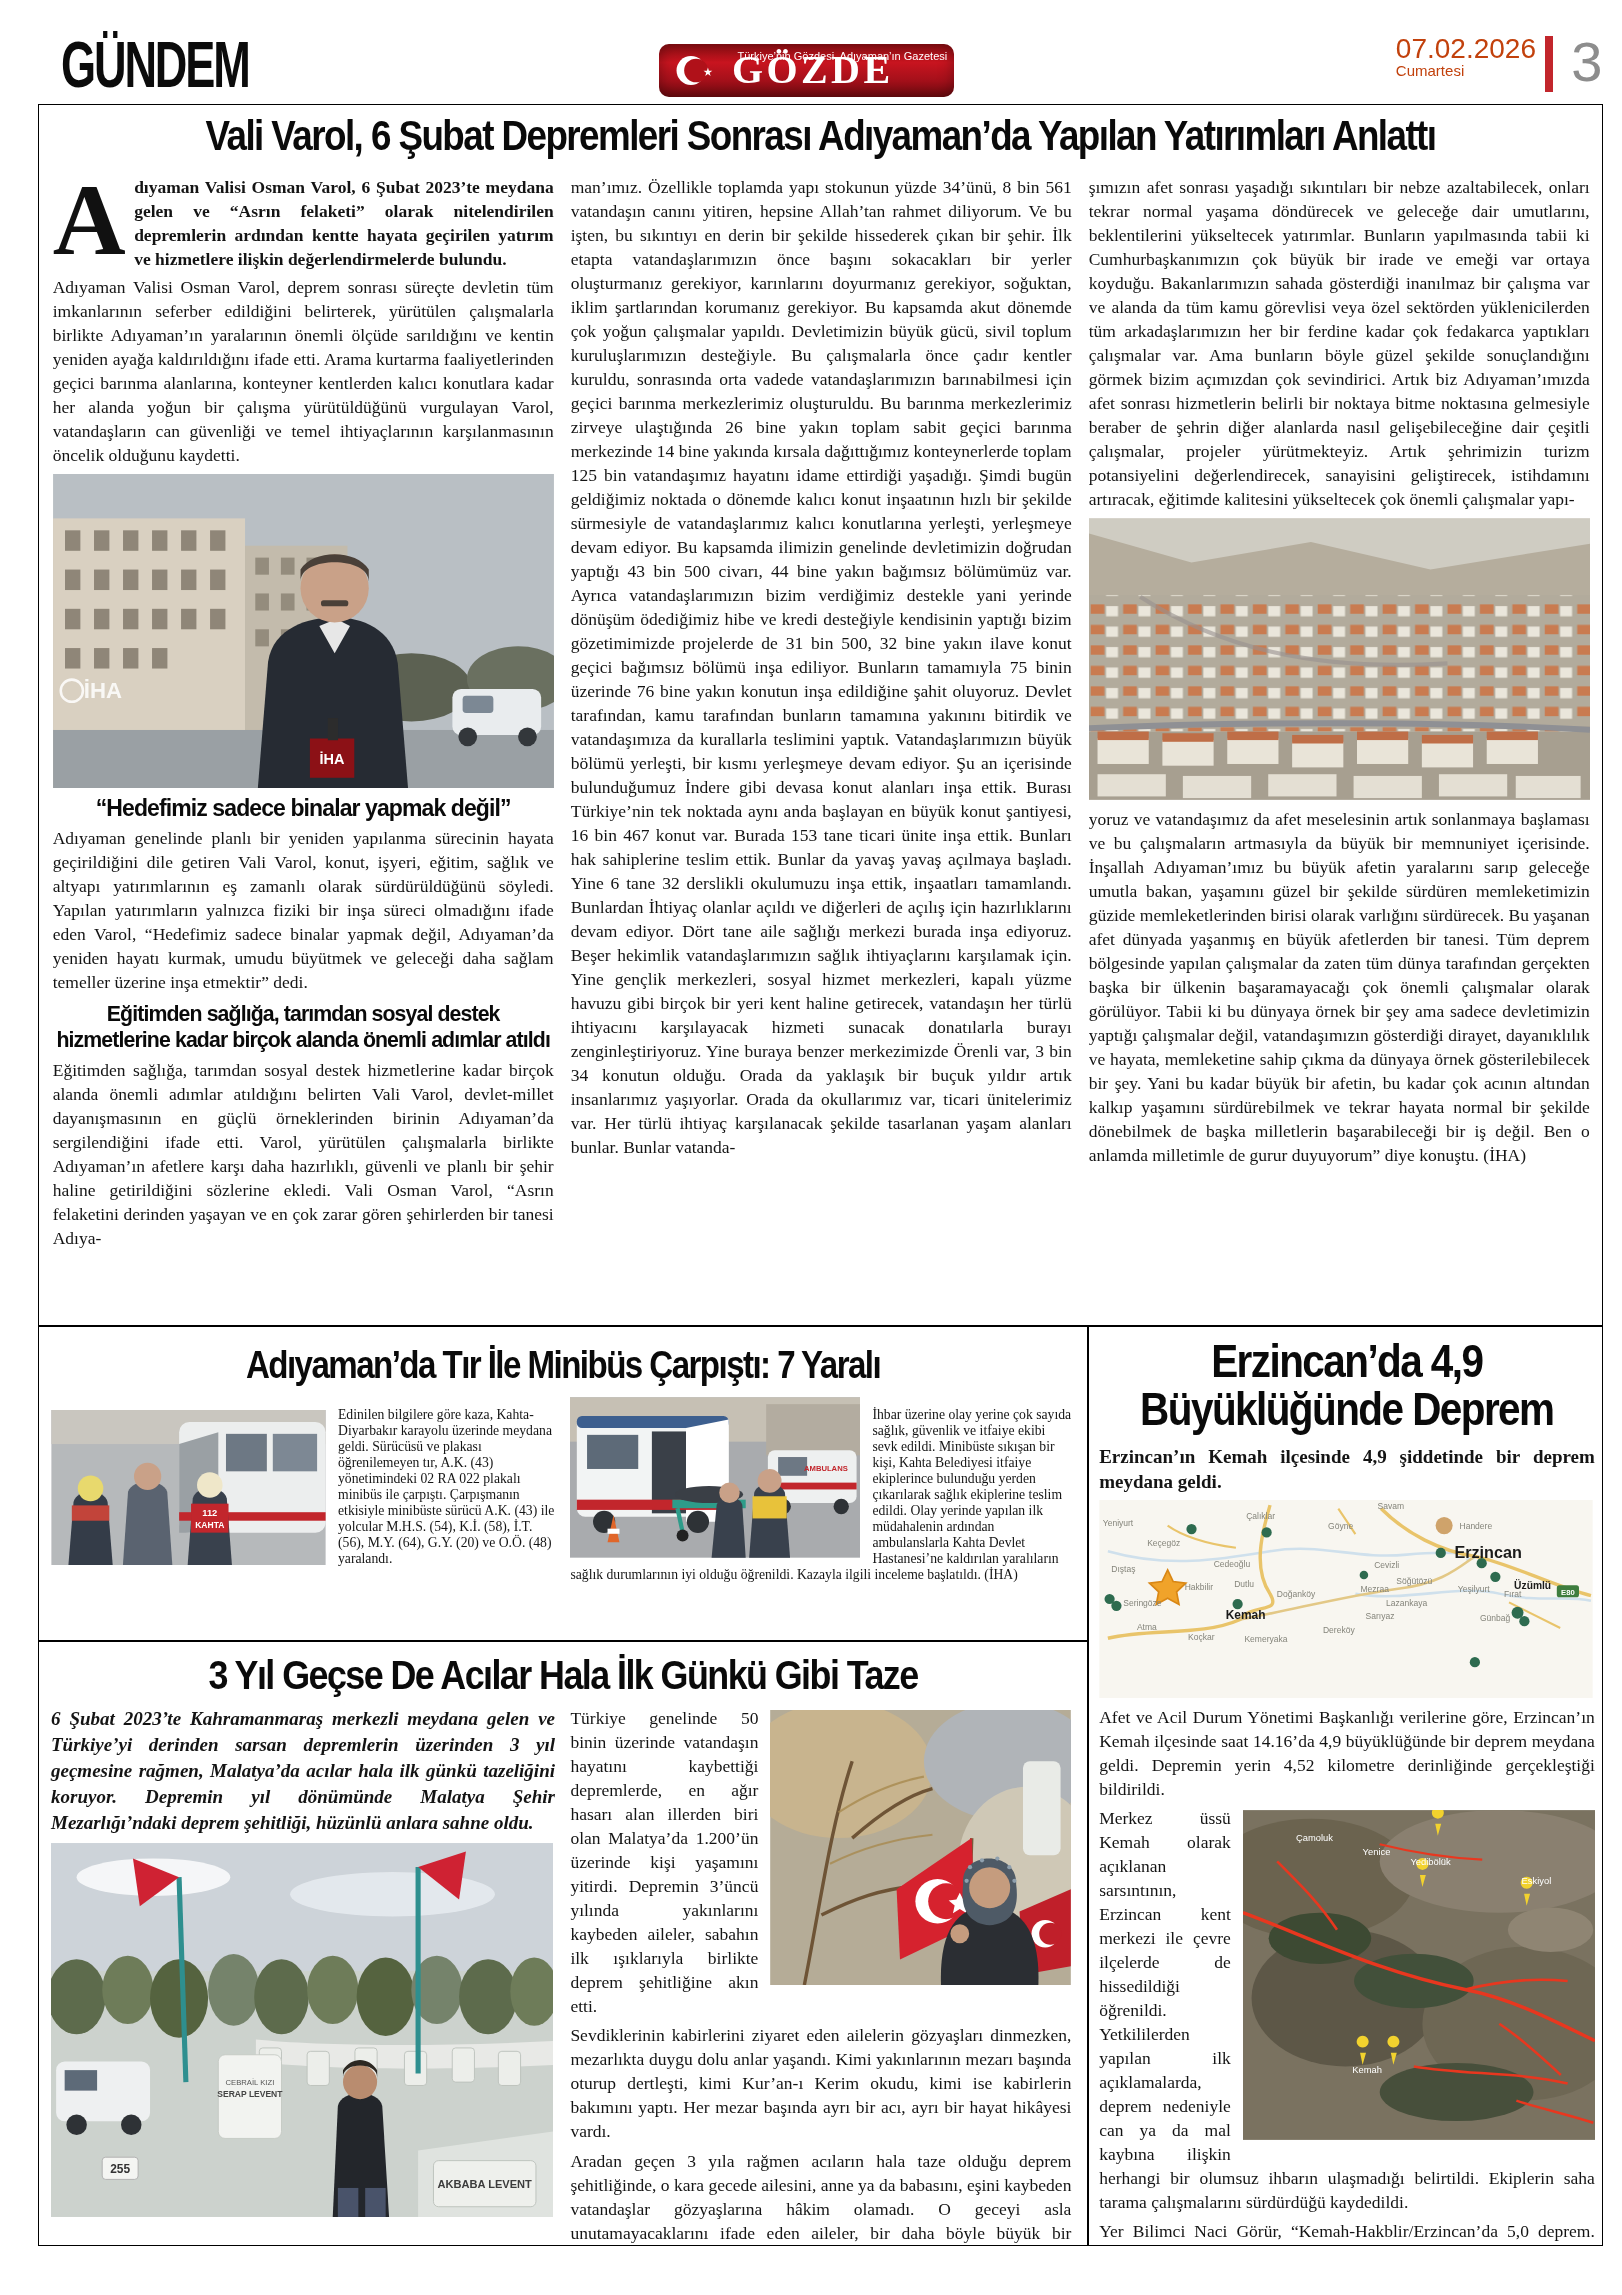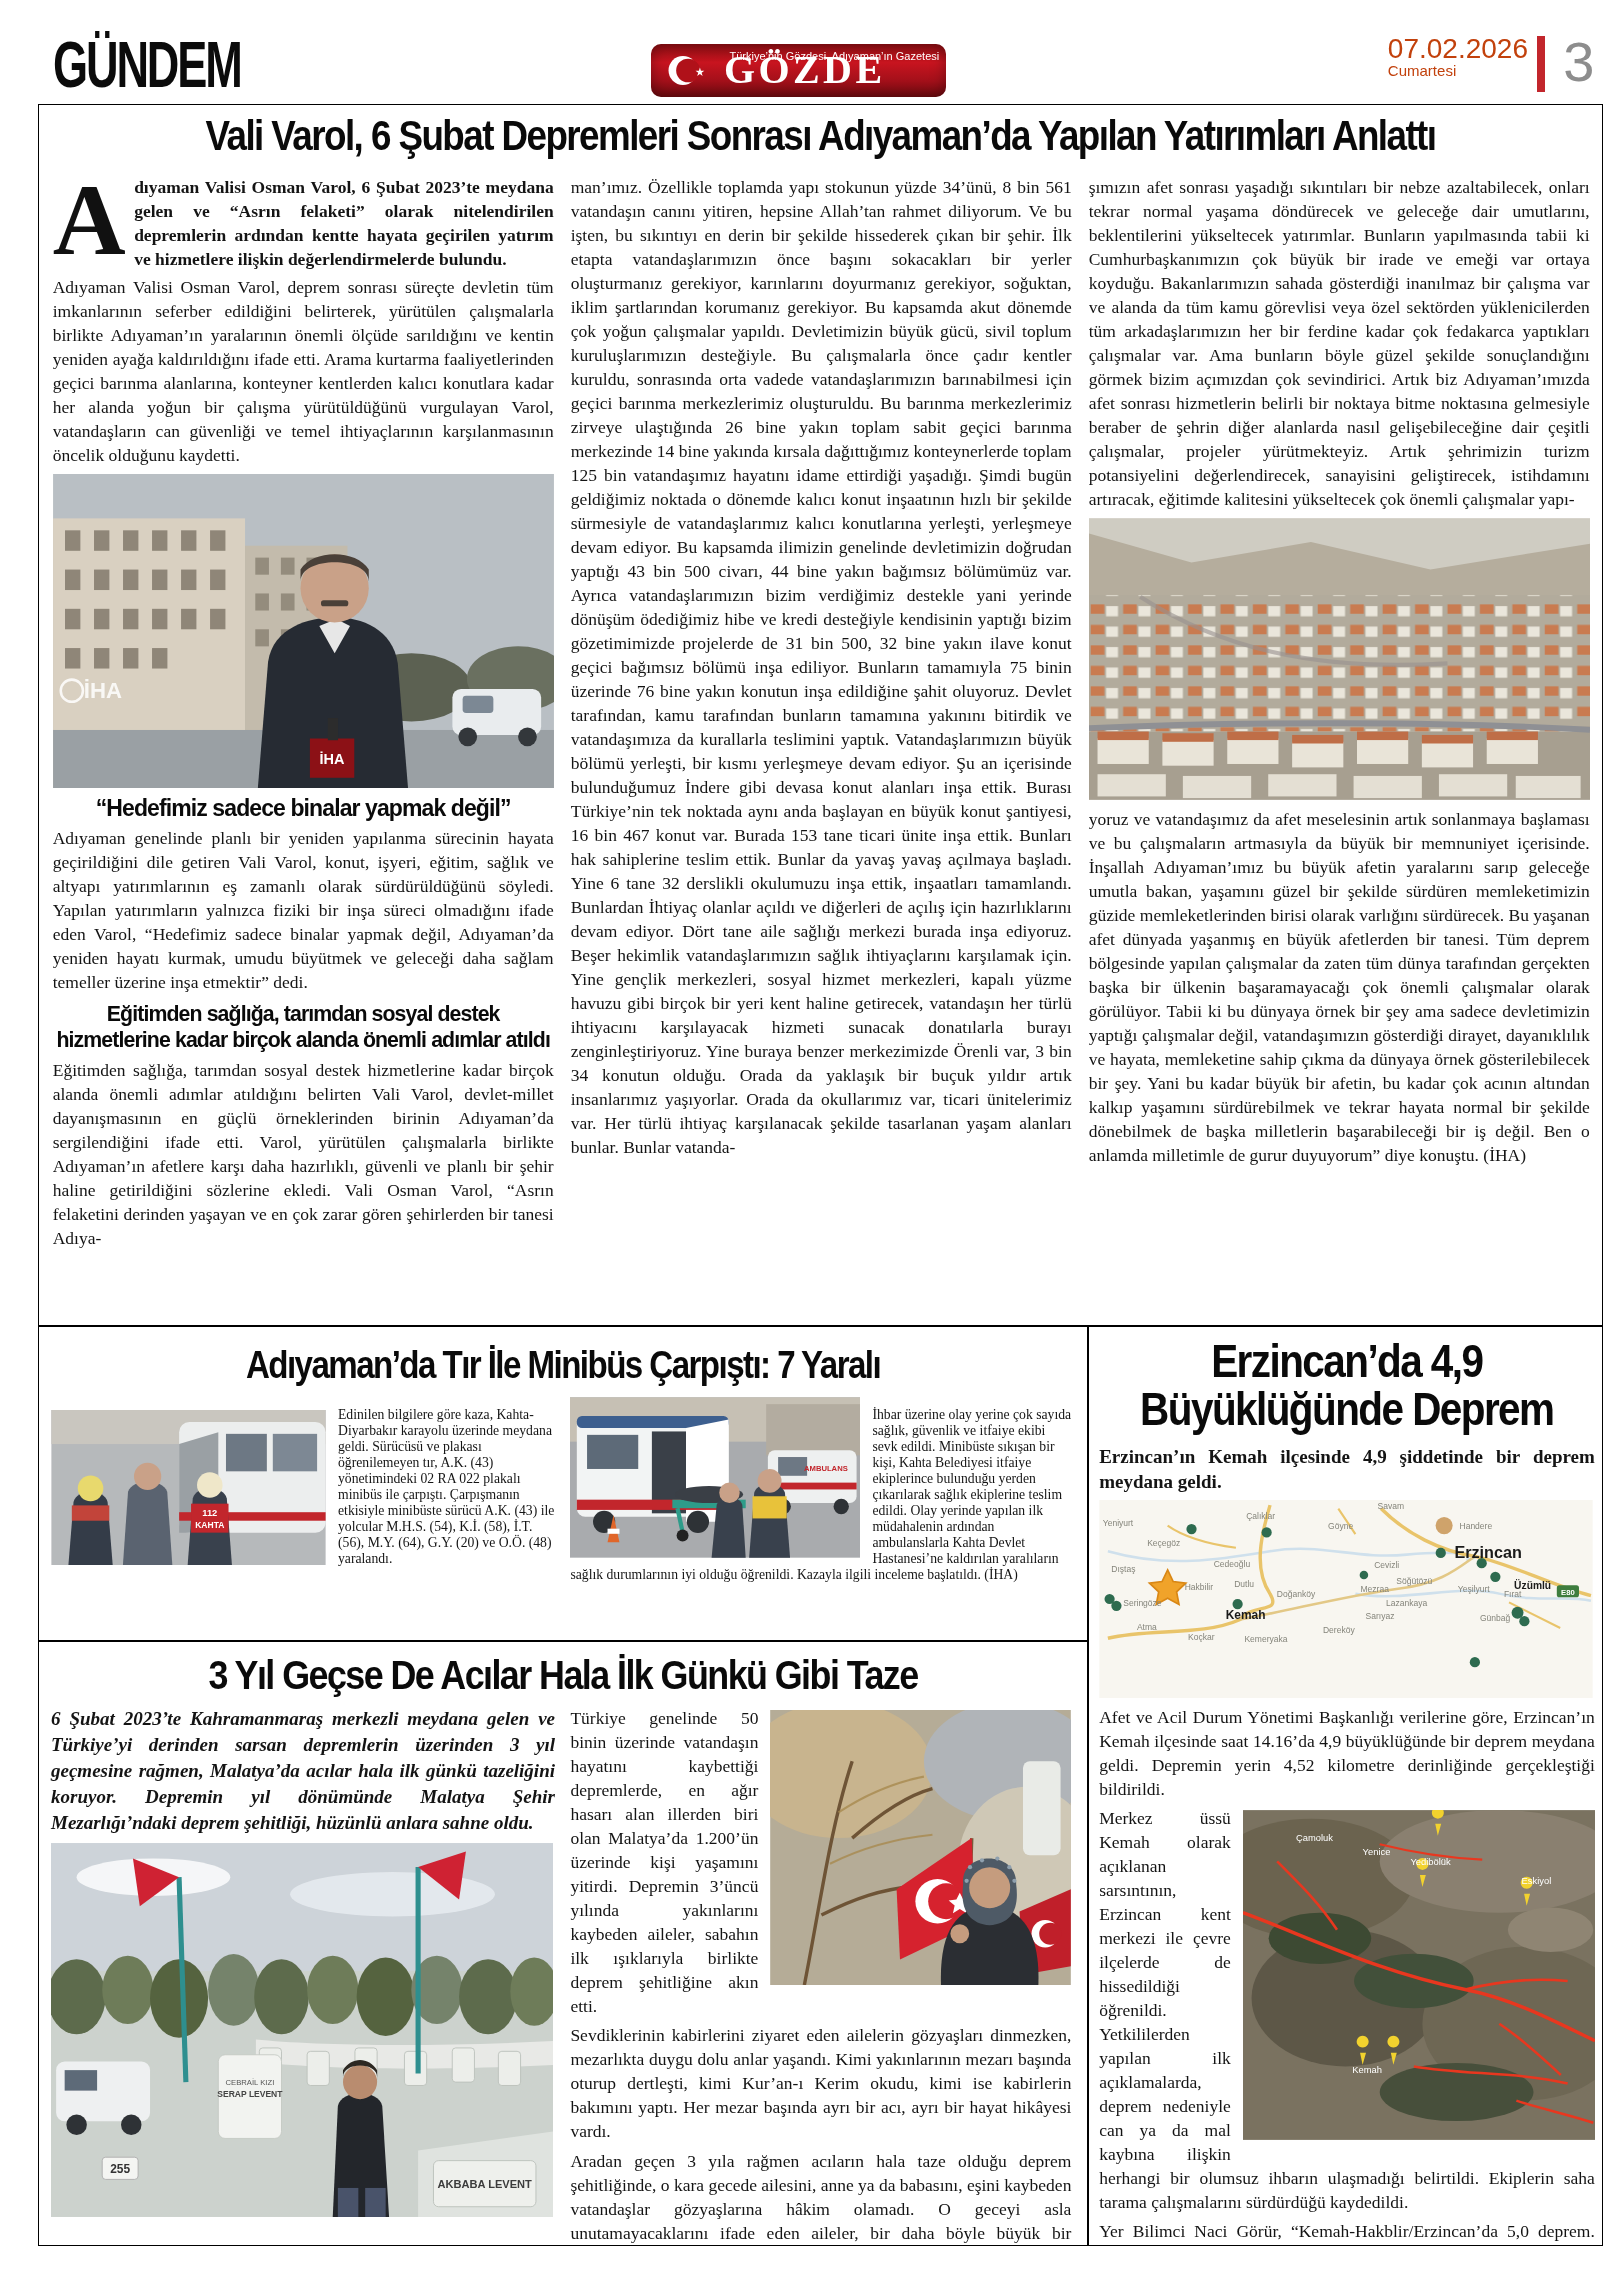--- a/index.html
+++ b/index.html
@@ -1,20 +1,20 @@
 <!DOCTYPE html>
 <html lang="tr" style="font-size:13.7px"><head>
 <meta charset="utf-8">
 <style>
   html,body{margin:0;padding:0;background:#ffffff;}
   .page{position:relative;width:1623px;height:2295px;background:#fff;
         font-family:"Liberation Serif",serif;color:#141414;overflow:hidden;}
 
   
-  .masthead{position:absolute;left:38px;top:22px;width:1565px;height:79px;}
+  .masthead{position:absolute;left:46px;top:22px;width:1565px;height:79px;}
   .section-label{position:absolute;left:15.4px;top:5.1px;font-family:"Liberation Sans",sans-serif;
     font-weight:700;font-size:55px;letter-spacing:-2.6px;color:#0b0b0b;
     transform:scale(.82,1.18);transform-origin:left top;}
   .logo{position:absolute;left:613px;top:22px;width:295px;height:53px;
     background:linear-gradient(180deg,#8e0e13 0%,#c8141f 35%,#a3101a 70%,#6f0a0f 100%);
     box-shadow:inset 0 0 15.4px rgba(0,0,0,.35);border-radius:10px;}
   .logo-crescent{position:absolute;left:15.4px;top:6.8px;width:39px;height:39px;}
   .logo-title{position:absolute;left:73px;top:1.7px;font-family:"Liberation Serif",serif;
     font-weight:700;font-size:40px;color:#fff;letter-spacing:3.4px;}
   .logo-tagline{position:absolute;right:6.8px;top:6px;font-family:"Liberation Sans",sans-serif;

